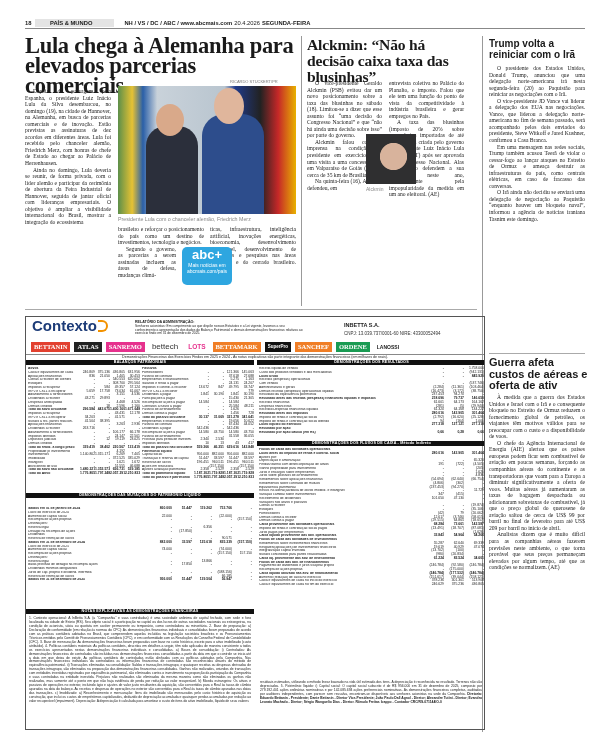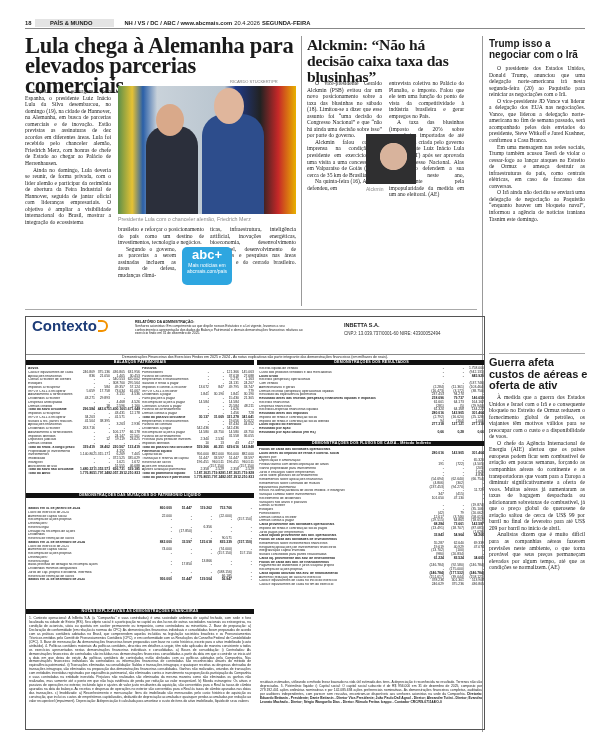--- a/index.html
+++ b/index.html
@@ -125,21 +125,21 @@
 </div>
 <div class="body-text alck-col2">
   <p style="text-indent:0">entrevista coletiva no Palácio do Planalto, o imposto. Falou que ele tem uma função do ponto de vista da competitividade à indústria brasileira e gerar empregos no País.</p>
   <p>A taxa das blusinhas (imposto de 20% sobre mercadorias importadas de até US$ 50) foi criada pelo governo do presidente Luiz Inácio Lula da Silva (PT) após ser aprovada pelo Congresso Nacional. Alas do governo defendem a sua derrubada neste ano, principalmente pela impopularidade da medida em um ano eleitoral. (AE)</p>
 </div>
 <div class="photo-alck"></div>
 <div class="alck-cap">Alckmin</div>
 
 <div class="vrule" style="left:482px; top:36px; height:696px;"></div>
 
-<h2 class="trump-head">Trump isso a negociar com o Irã</h2>
+<h2 class="trump-head">Trump volta a reiniciar com o Irã</h2>
 <div class="body-text trump-body">
   <p>O presidente dos Estados Unidos, Donald Trump, anunciou que uma delegação norte-americana irá nesta segunda-feira (20) ao Paquistão para reiniciar as negociações com o Irã.</p>
   <p>O vice-presidente JD Vance vai liderar a delegação dos EUA nas negociações. Vance, que liderou a delegação norte-americana no fim de semana passado, será acompanhado pelos dois enviados do presidente, Steve Witkoff e Jared Kushner, confirmou a Casa Branca.</p>
   <p>Em uma mensagem nas redes sociais, Trump também acusou Teerã de violar o cessar-fogo ao lançar ataques no Estreito de Ormuz e ameaça destruir as infraestruturas do país, como centrais elétricas, em caso de fracasso das conversas.</p>
   <p>O Irã ainda não decidiu se enviará uma delegação de negociação ao Paquistão “enquanto houver um bloqueio naval”, informou a agência de notícias iraniana Tasnim este domingo.</p>
 </div>
 
 <div class="guerra-rule"></div>
 <h2 class="guerra-head">Guerra afeta custos de aéreas e oferta de ativ</h2>
 <div class="body-text guerra-body">
@@ -152,20 +152,32 @@
 
 <div class="ad">
   <div class="brand"><span>Contexto</span><span class="arc"></span></div>
   <div class="relat">
     <b>RELATÓRIO DA ADMINISTRAÇÃO:</b><br>
     <span>Senhores acionistas: Em cumprimento ao que dispõe nossos Estatutos e a Lei vigente, levamos a seu conhecimento a apresentação dos dados do Balanço Patrimonial e demais demonstrações financeiras relativas ao exercício findo em 31 de dezembro de 2025.</span>
   </div>
   <div class="company">INBETTA S.A.</div>
   <div class="cnpj">CNPJ: 13.039.737/0001-60   NIRE: 43300052494</div>
 
+  <div class="logos">
+    <span class="lg-red">BETTANIN</span>
+    <span class="lg-dark">ATLAS</span>
+    <span class="lg-pink">SANREMO</span>
+    <span class="lg-plain">bettech</span>
+    <span class="lg-lots">LOTS</span>
+    <span class="lg-orange">BETTAMARK</span>
+    <span class="lg-super">SuperPro</span>
+    <span class="lg-orange">SANCHEF</span>
+    <span class="lg-green">ORDENE</span>
+    <span class="lg-lanossi">LANOSSI</span>
+  </div>
   <div class="subtitle">Demonstrações Financeiras dos Exercícios Findos em 2025 e 2024 - As notas explicativas são parte integrante das demonstrações financeiras (em milhares de reais).</div>
 
   <div class="barhead" style="left:0; top:43px; width:228px;">BALANÇOS PATRIMONIAIS</div>
   <div class="tbl" id="tbl-ativos" style="left:2px; top:50px; width:112px;">
       <div class="row b">
         <span class="lbl">Ativos</span>
         <span class="v" style="width: 15px;"></span>
         <span class="v" style="width: 15px;"></span>
         <span class="v" style="width: 15px;"></span>
         <span class="v" style="width: 15px;"></span>

